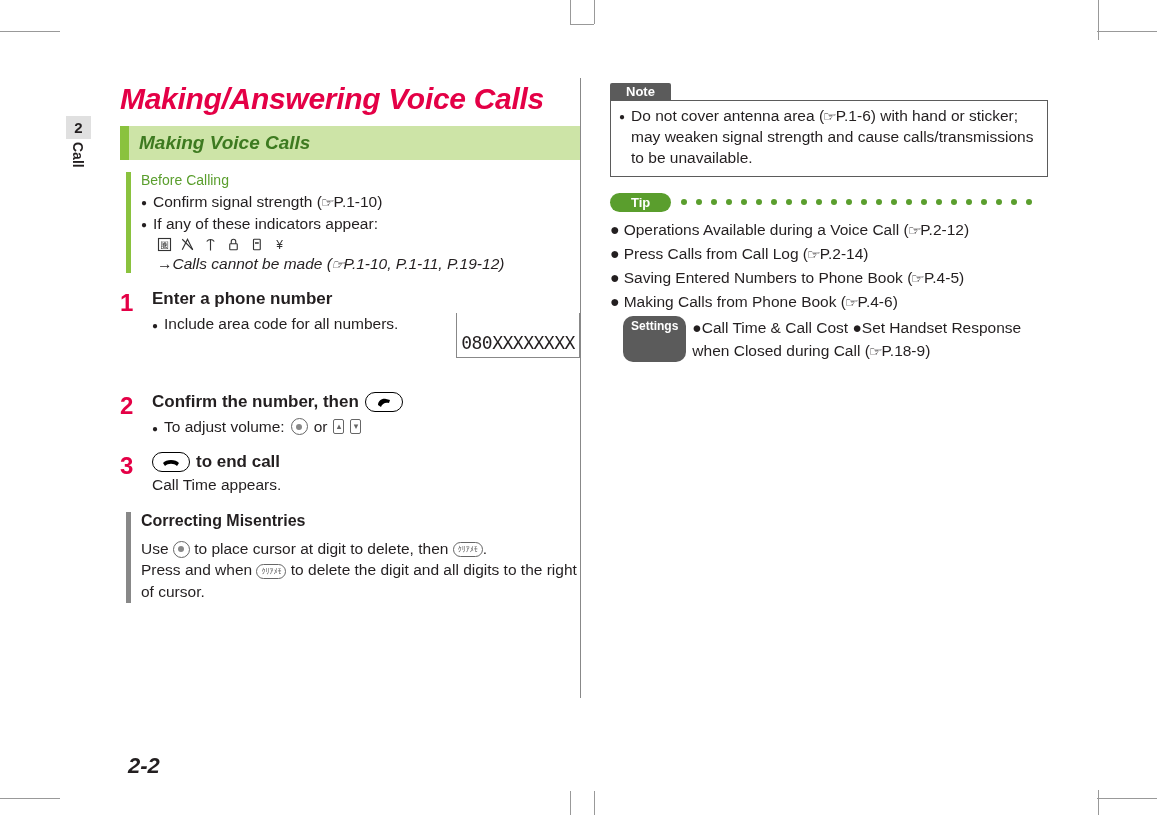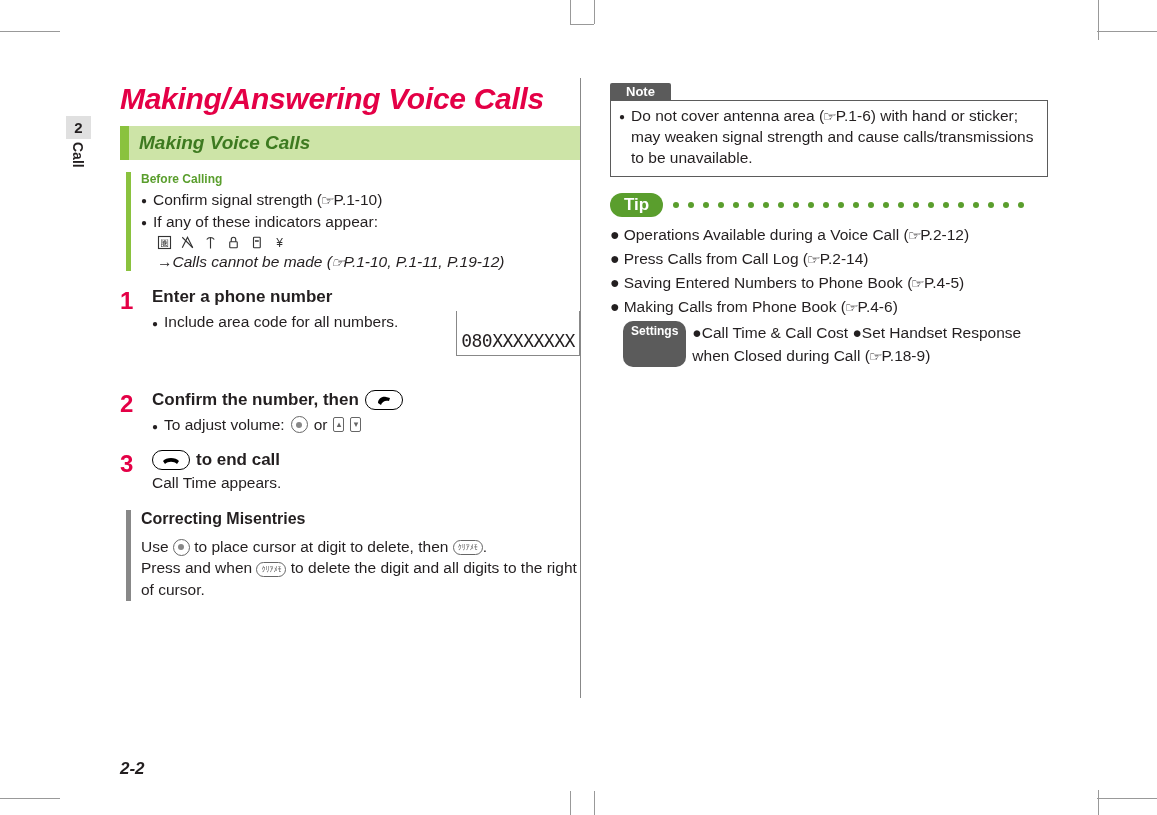--- a/index.html
+++ b/index.html
@@ -73,22 +73,22 @@
     margin-bottom: 12px;
   }
   .before-calling {
     border-left: 5px solid #8ac23e;
     padding-left: 10px;
     margin-left: 6px;
     margin-bottom: 16px;
   }
   .before-calling h3 {
     color: #5a9e2d;
-    font-size: 12px;
-    font-weight: bold;
+    font-size: 14px;
+    font-weight: normal;
     margin-bottom: 4px;
   }
   .bullet-line { display: flex; gap: 6px; margin: 1px 0; line-height: 1.35; }
   .bullet-dot { font-size: 10px; margin-top: 4px; }
   .indicator-row { margin-left: 16px; margin-top: 2px; display:flex; gap:8px; align-items:center; }
   .ind-icon { width:15px; height:15px; }
   .arrow-line { margin-left: 16px; margin-top: 3px; font-style: italic; }
   .step { display: flex; gap: 12px; margin-top: 14px; }
   .step-num {
     color: #e40046;
@@ -184,47 +184,47 @@
     border: 1px solid #5b5b5b;
     padding: 4px 8px 6px 8px;
   }
   .note-box .bullet-line { line-height: 1.35; }
   
   .tip-row { display: flex; align-items: center; margin-top: 16px; margin-bottom: 6px; }
   .tip-label {
     background: #5a9e2d;
     color: #fff;
     font-weight: bold;
-    font-size: 17px;
-    padding: 2px 14px;
+    font-size: 13px;
+    padding: 2px 21px;
     border-radius: 12px;
   }
   .tip-dots { flex: 1; margin-left: 10px; display:flex; gap:9px; overflow:hidden; }
   .tip-dot { width:6px; height:6px; border-radius:50%; background:#5a9e2d; flex-shrink:0; }
   .tip-line { display:flex; gap:4px; line-height:1.5; }
   .tip-bullet { font-size:16px; }
   .settings-pill {
     display:inline-block;
     background:#5b5b5b;
     color:#fff;
     font-size:12px;
     font-weight:bold;
     padding:1px 8px;
     border-radius:10px;
     margin-right:6px;
   }
   .settings-line { display:flex; line-height:1.5; margin-top:2px;padding-left:13px; }
   .settings-content { flex:1; }
   .pgnum {
     position: absolute;
-    left: 120px;
+    left: 128px;
     bottom: 36px;
     font-weight: bold;
     font-style: italic;
-    font-size: 17px;
+    font-size: 22px;
   }
   .ref-icon {
     display:inline-block;
     font-size:13px;
     transform: scaleX(1.2);
     vertical-align: baseline;
   }
   
   .crop { position:absolute; background:#999; }
   .crop-h { height:1px; }

